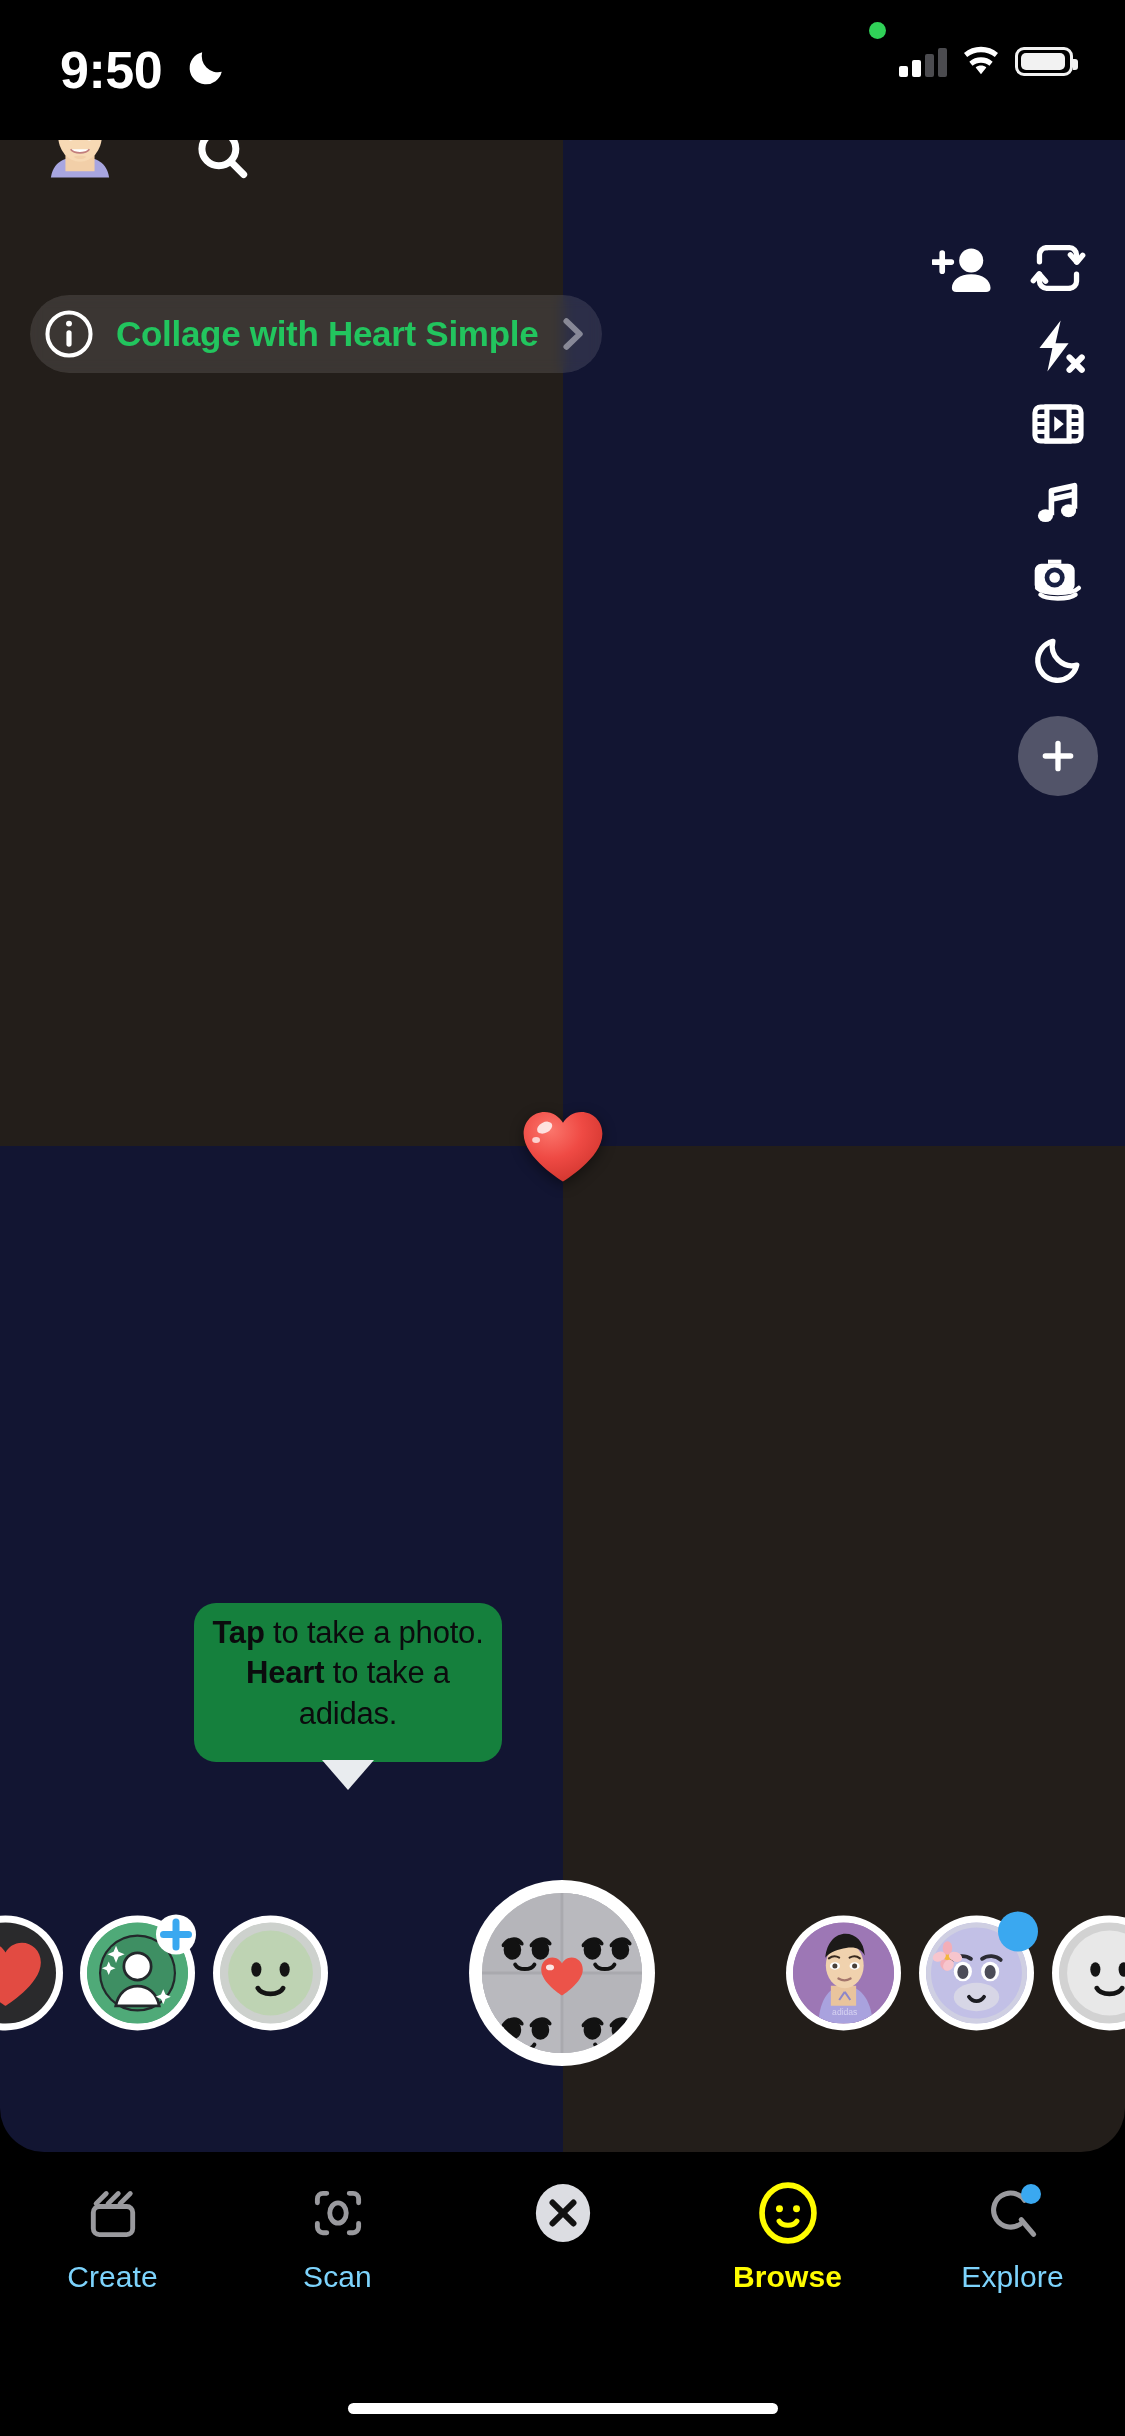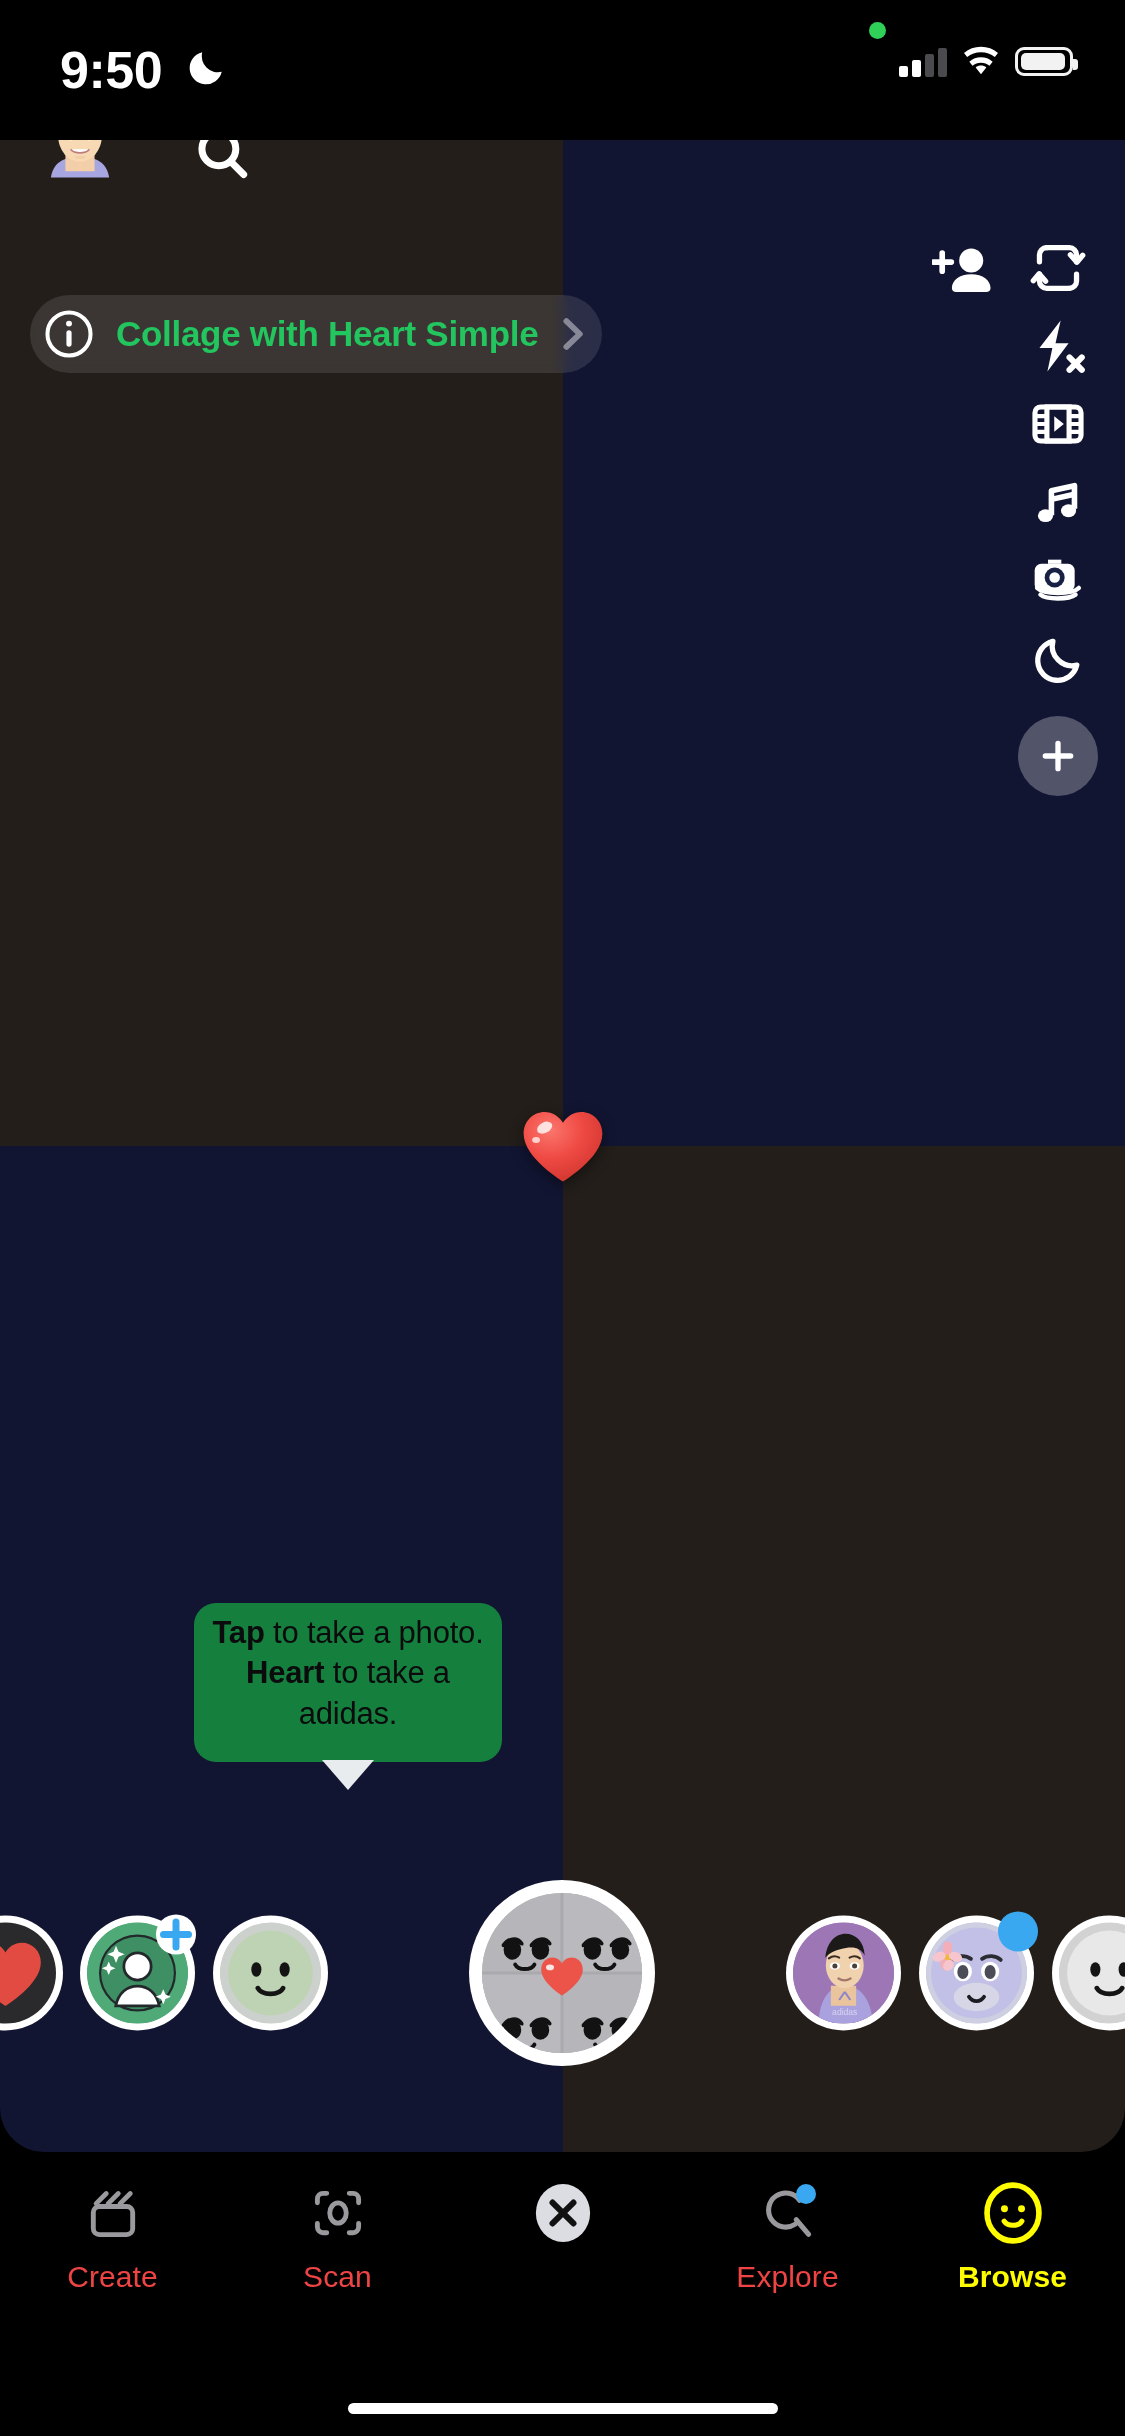--- a/index.html
+++ b/index.html
@@ -137,21 +137,21 @@
   
   .navbar {
     position:absolute; left:0; bottom:0; width:1125px; height:284px;
     background:#000; z-index:50;
     display:flex; align-items:flex-start; justify-content:space-around;
     padding-top:28px;
   }
   .nav-item { width:180px; display:flex; flex-direction:column; align-items:center; gap:14px; }
   .nav-ico { height:66px; display:flex; align-items:center; justify-content:center; position:relative; }
   .nav-ico svg { display:block; }
-  .nav-label { font-size:30px; color:#ef4444; letter-spacing:.1px; }
+  .nav-label { font-size:30px; color:#7dd3fc; letter-spacing:.1px; }
   .nav-item.active .nav-label { color:#fffc00; font-weight:700; }
   .nav-dot { position:absolute; right:2px; top:4px; width:20px; height:20px; border-radius:50%; background:#3aa8f0; }
   .home-indicator {
     position:absolute; left:50%; bottom:22px; transform:translateX(-50%);
     width:430px; height:11px; border-radius:6px; background:#fff; z-index:55;
   }
 </style>
 </head>
 <body>
 
@@ -495,38 +495,38 @@
     <div class="nav-item">
       <div class="nav-ico">
         <svg viewBox="0 0 32 32" width="62" height="62">
           <ellipse cx="16" cy="16" rx="14" ry="15" fill="#dcdde2"></ellipse>
           <path d="M10.6 10.6l10.8 10.8M21.4 10.6L10.6 21.4" stroke="#111" stroke-width="3.1" stroke-linecap="round"></path>
         </svg>
       </div>
       <div class="nav-label"></div>
     </div>
 
-    <div class="nav-item">
-      <div class="nav-ico">
-        <svg viewBox="0 0 32 32" width="60" height="60">
-          <path d="M22.2 9.2A9.1 9.1 0 1 0 19.8 22" fill="none" stroke="#9a9a9e" stroke-width="2.7" stroke-linecap="round"></path>
-          <path d="M20.4 19.6L27 27.4" stroke="#9a9a9e" stroke-width="2.7" stroke-linecap="round"></path>
-        </svg>
-        <span class="nav-dot"></span>
-      </div>
-      <div class="nav-label">Explore</div>
-    </div>
-
     <div class="nav-item active">
       <div class="nav-ico">
         <svg viewBox="0 0 32 32" width="62" height="62">
           <ellipse cx="16" cy="16" rx="13.4" ry="14.4" fill="none" stroke="#fffc00" stroke-width="2.9"></ellipse>
           <circle cx="11.6" cy="13.8" r="1.8" fill="#fffc00"></circle>
           <circle cx="20.4" cy="13.8" r="1.8" fill="#fffc00"></circle>
           <path d="M11.4 20.2c1.8 2.9 7.4 2.9 9.2 0" fill="none" stroke="#fffc00" stroke-width="2.6" stroke-linecap="round"></path>
         </svg>
       </div>
       <div class="nav-label">Browse</div>
     </div>
+
+    <div class="nav-item">
+      <div class="nav-ico">
+        <svg viewBox="0 0 32 32" width="60" height="60">
+          <path d="M22.2 9.2A9.1 9.1 0 1 0 19.8 22" fill="none" stroke="#9a9a9e" stroke-width="2.7" stroke-linecap="round"></path>
+          <path d="M20.4 19.6L27 27.4" stroke="#9a9a9e" stroke-width="2.7" stroke-linecap="round"></path>
+        </svg>
+        <span class="nav-dot"></span>
+      </div>
+      <div class="nav-label">Explore</div>
+    </div>
   </div>
 
   <div class="home-indicator"></div>
 </div>
 
 </body></html>

